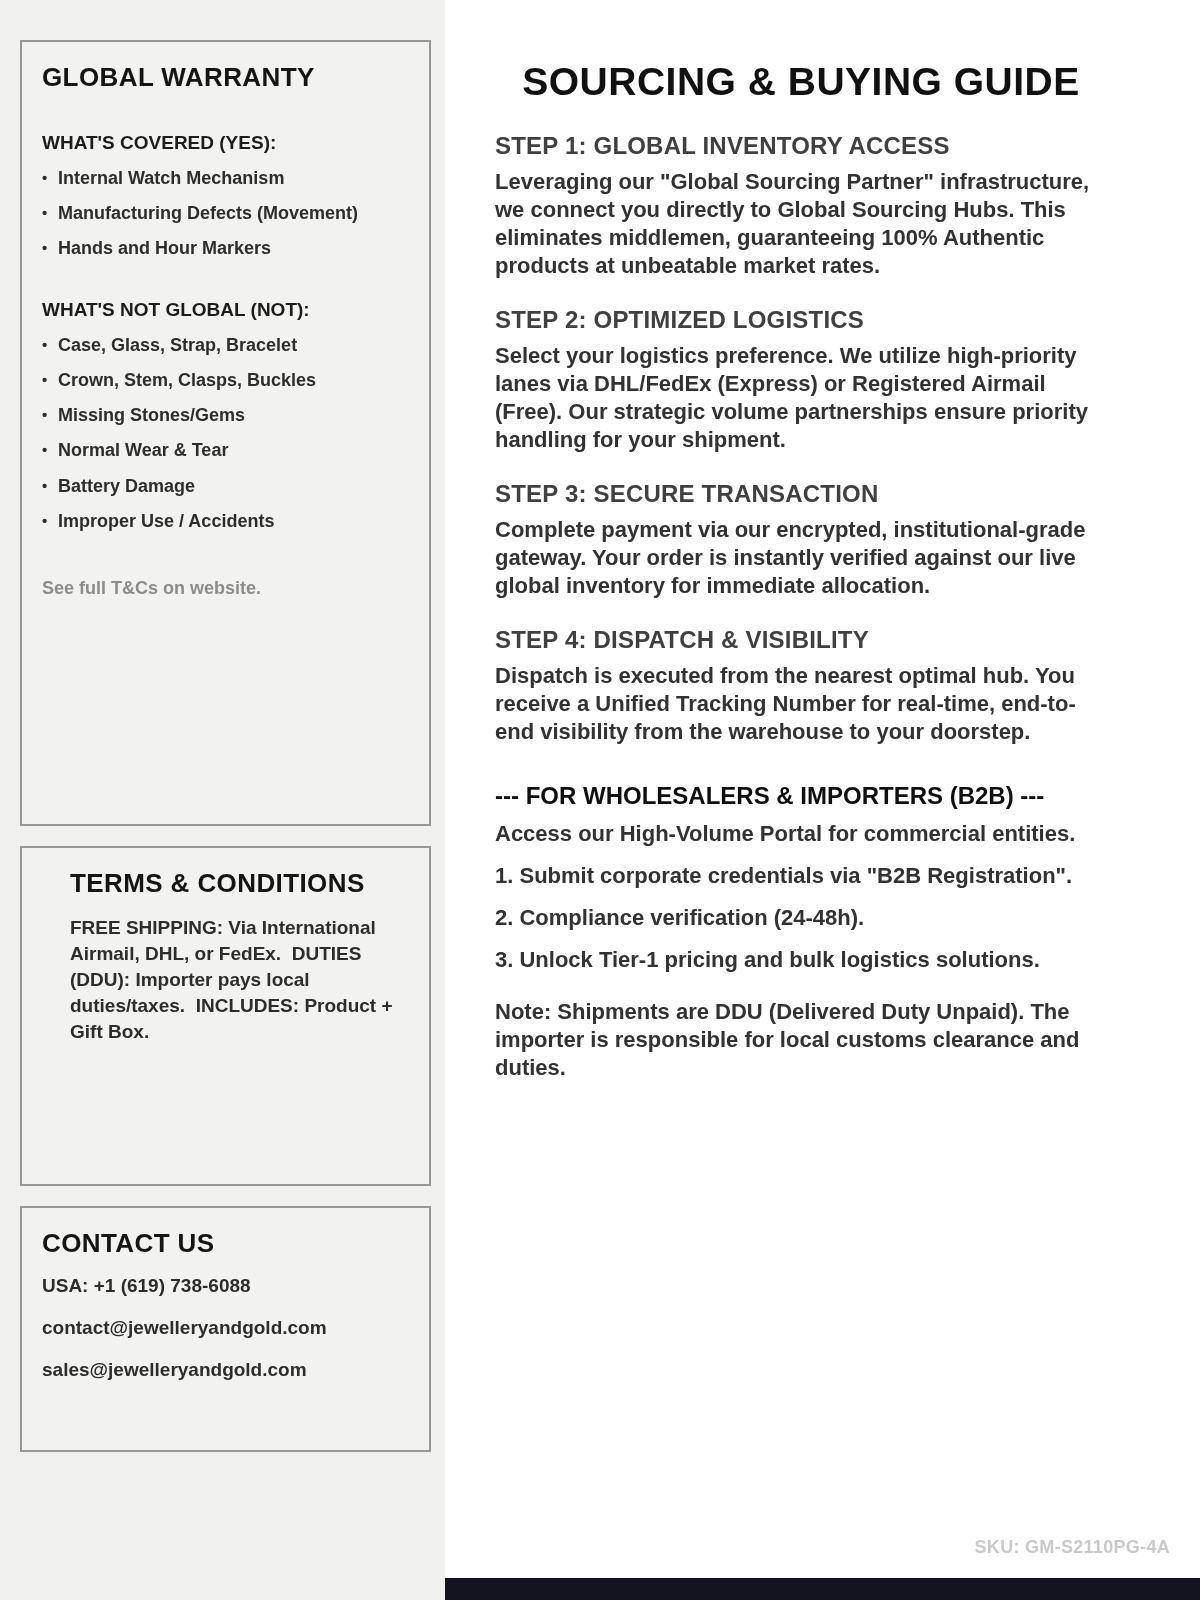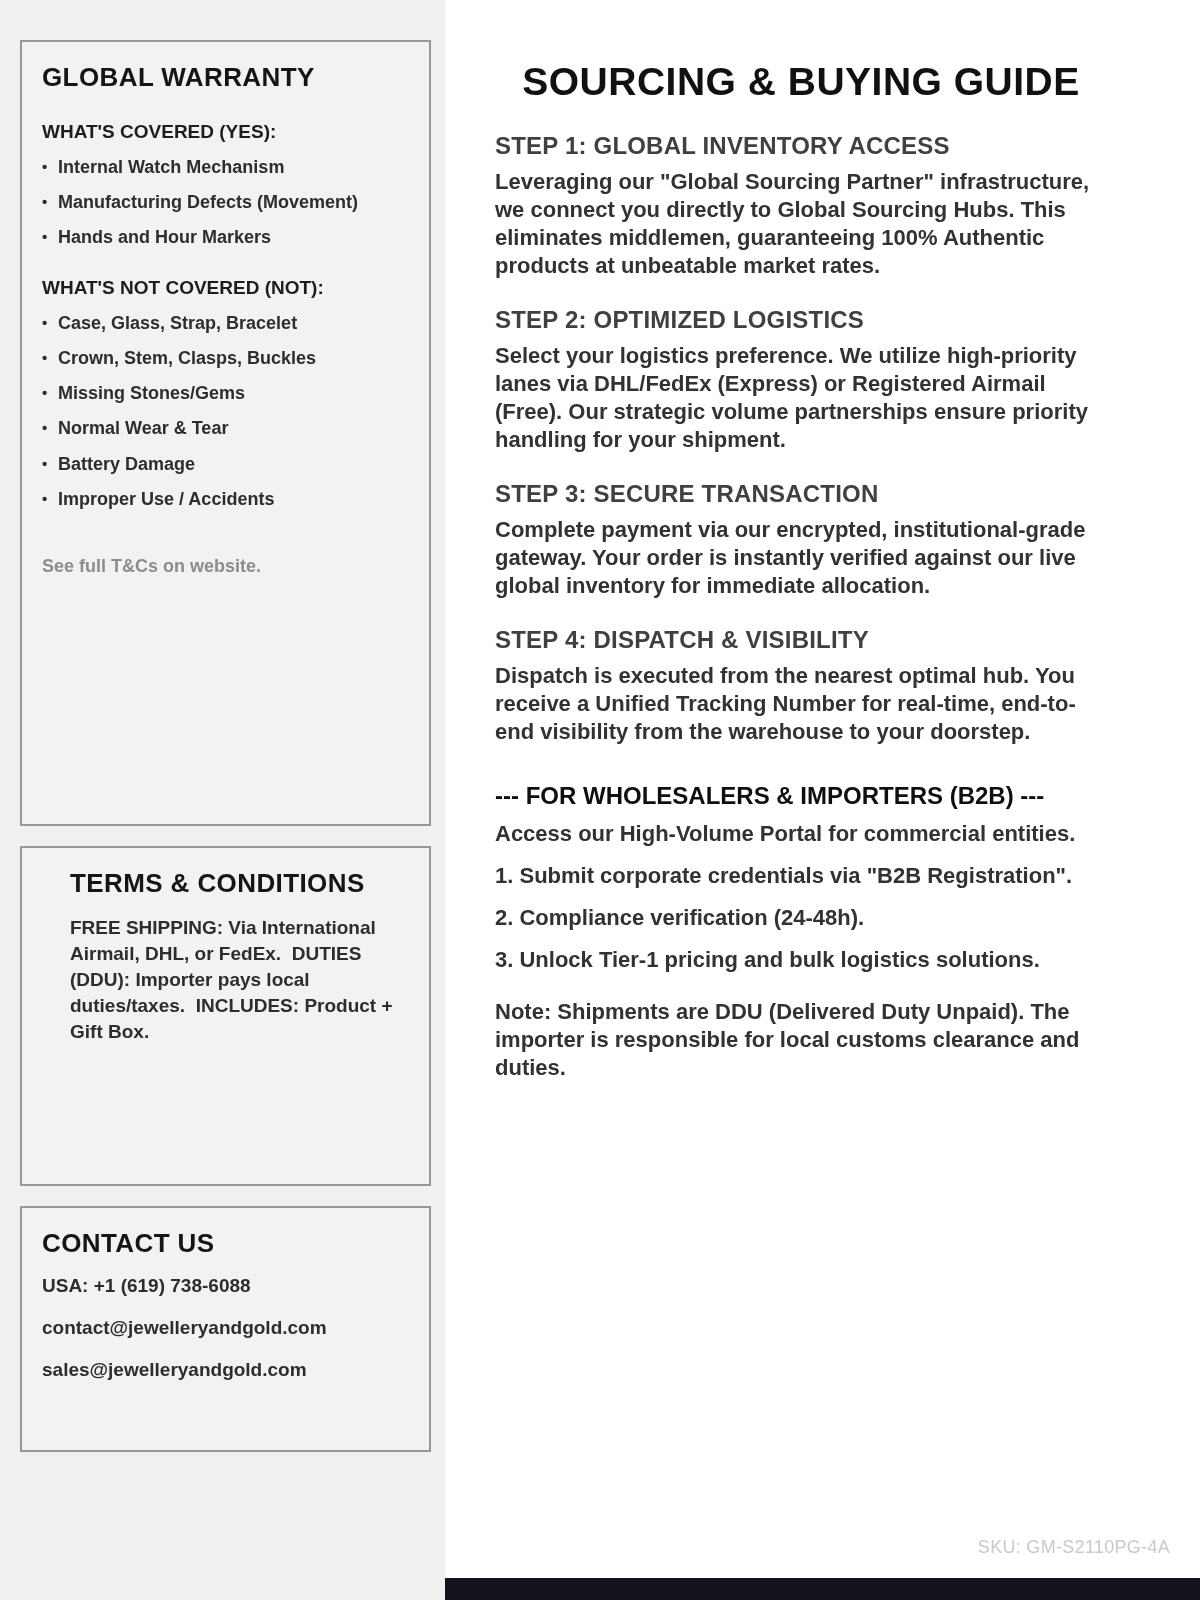--- a/index.html
+++ b/index.html
@@ -15,21 +15,21 @@
   .box {
     position: absolute; left: 20px; width: 411px;
     border: 2px solid #979797; background: #f2f2f0;
     padding: 20px; box-sizing: border-box;
   }
   .box-warranty { top: 40px;  height: 786px; }
   .box-terms    { top: 846px; height: 340px; padding-left: 48px; }
   .box-contact  { top: 1206px; height: 246px; }
 
   .box h2 { margin: 0 0 16px; font-size: 26px; font-weight: bold; color: #151515; letter-spacing: .4px; }
-  .box h3 { margin: 28px 0 4px; font-size: 19px; font-weight: bold; color: #1d1d1d; }
+  .box h3 { margin: 39px 0 4px; font-size: 19px; font-weight: bold; color: #1d1d1d; }
   .box ul { list-style: none; margin: 0; padding: 0; }
   .box li {
     position: relative; margin: 14px 0; padding-left: 16px;
     font-size: 18px; font-weight: bold; color: #2d2d2d; line-height: 1.18;
   }
   .box li::before { content: "•"; position: absolute; left: 0; top: 1px; font-size: 15px; color: #2d2d2d; }
   .footnote { margin-top: 46px; font-size: 18px; font-weight: bold; color: #8c8c8c; }
   .terms-body {
     margin: 4px 0 0; font-size: 19px; font-weight: bold; color: #2d2d2d;
     line-height: 1.37; white-space: pre-wrap;
@@ -45,40 +45,40 @@
   }
   .section-heading { margin: 26px 0 8px; font-size: 24px; font-weight: bold; color: #404040; letter-spacing: .2px; }
   .section-body { margin: 0; font-size: 22px; font-weight: bold; color: #323232; line-height: 28px; }
   .b2b-heading { margin: 36px 0 10px; font-size: 24px; font-weight: bold; color: #0f0f0f; }
   .b2b-intro, .b2b-step { margin: 0 0 14px; font-size: 22px; font-weight: bold; color: #323232; line-height: 28px; }
   .b2b-note { margin: 24px 0 0; font-size: 22px; font-weight: bold; color: #323232; line-height: 28px; }
 
   
   .sku {
     position: absolute; right: 30px; bottom: 42px;
-    font-size: 18px; font-weight: normal; color: #c9c9c9; letter-spacing: .3px;
+    font-size: 18px; font-weight: bold; color: #c9c9c9; letter-spacing: .3px;
   }
   .footer-bar { position: absolute; left: 445px; right: 0; bottom: 0; height: 22px; background: #13131d; }
 </style>
 </head>
 <body>
 
 <div class="page">
 
   <aside class="sidebar">
 
     <section class="box box-warranty">
       <h2>GLOBAL WARRANTY</h2>
       <h3>WHAT'S COVERED (YES):</h3>
       <ul>
         <li>Internal Watch Mechanism</li>
         <li>Manufacturing Defects (Movement)</li>
         <li>Hands and Hour Markers</li>
       </ul>
-      <h3>WHAT'S NOT COVERED (NOT):</h3>
+      <h3>WHAT'S NOT GLOBAL (NOT):</h3>
       <ul>
         <li>Case, Glass, Strap, Bracelet</li>
         <li>Crown, Stem, Clasps, Buckles</li>
         <li>Missing Stones/Gems</li>
         <li>Normal Wear &amp; Tear</li>
         <li>Battery Damage</li>
         <li>Improper Use / Accidents</li>
       </ul>
       <p class="footnote">See full T&amp;Cs on website.</p>
     </section>

